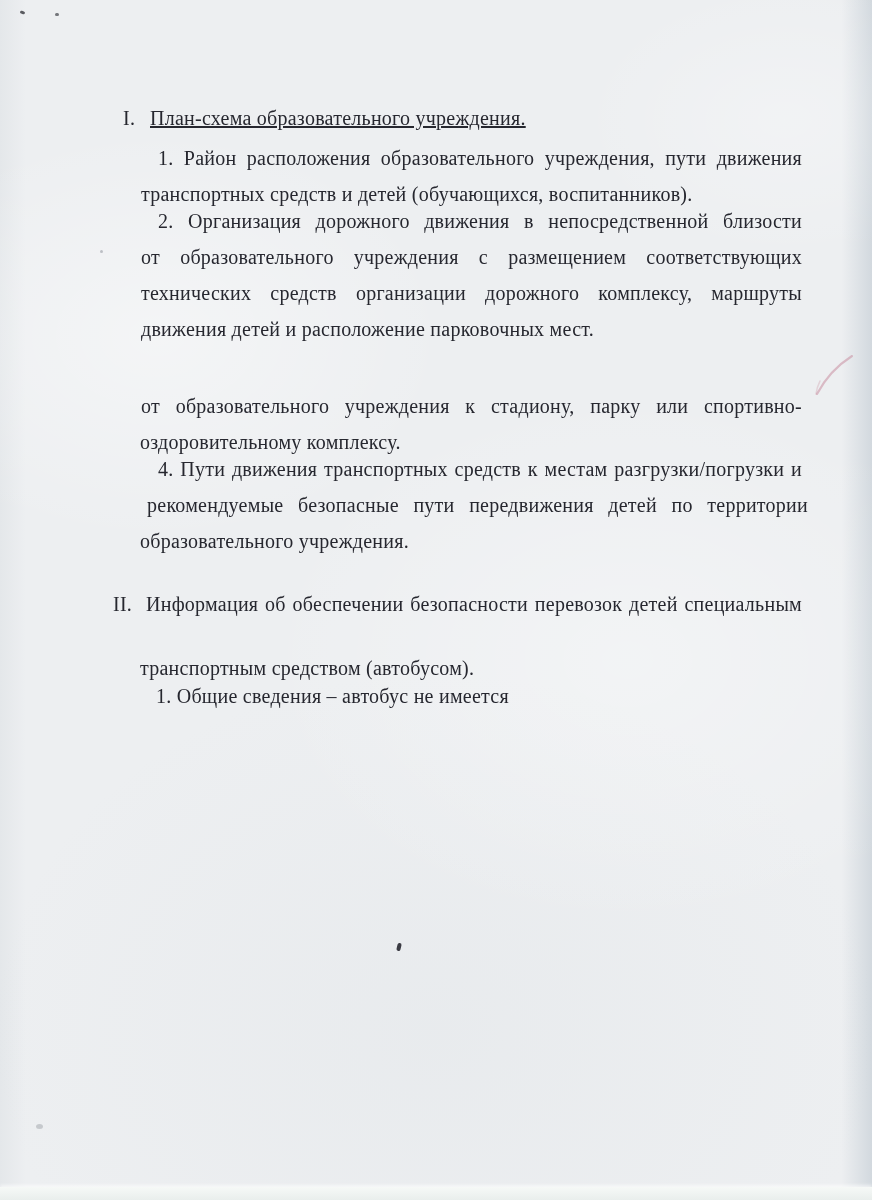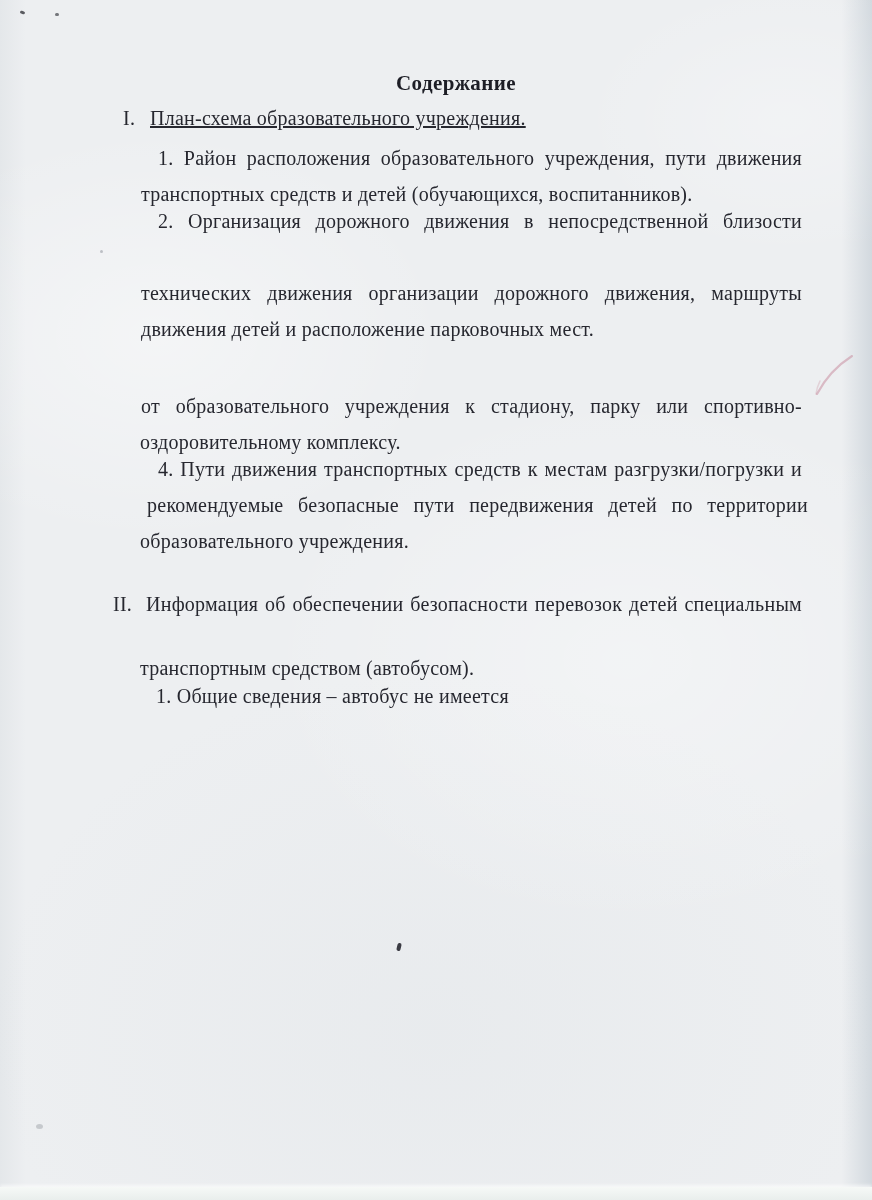--- a/index.html
+++ b/index.html
@@ -30,31 +30,31 @@
     background:linear-gradient(#f6f9f7,#e9eeec);
     box-shadow:0 -2px 3px rgba(255,255,255,.6);
   }
   .pen{position:absolute;left:800px;top:348px;}
 </style>
 </head>
 <body>
 
 <div class="page">
 
-  <div class="line title" style="top:65px;left:56px;width:800px;">Содержание</div>
 
   <div class="line nowrap" style="top:100px;left:123px;text-decoration:underline;">
     <span class="num" style="width:27px;">I.</span><span>План-схема образовательного учреждения.</span>
   </div>
 
   <div class="line j" style="top:140px;left:158px;width:644px;">1. Район расположения образовательного учреждения, пути движения</div>
   <div class="line nowrap" style="top:176px;left:141px;text-align:center;">транспортных средств и детей (обучающихся, воспитанников).</div>
 
   <div class="line j" style="top:203px;left:158px;width:644px;">2. Организация дорожного движения в непосредственной близости</div>
-  <div class="line j" style="top:275px;left:141px;width:661px;">технических движения организации дорожного движения, маршруты</div>
+  <div class="line j" style="top:239px;left:141px;width:661px;">от образовательного учреждения с размещением соответствующих</div>
+  <div class="line j" style="top:275px;left:141px;width:661px;">технических средств организации дорожного комплексу, маршруты</div>
   <div class="line nowrap" style="top:311px;left:141px;">движения детей и расположение парковочных мест.</div>
 
   <div class="line j" style="top:388px;left:141px;width:661px;">от образовательного учреждения к стадиону, парку или спортивно-</div>
   <div class="line nowrap" style="top:424px;left:140px;">оздоровительному комплексу.</div>
 
   <div class="line j" style="top:451px;left:158px;width:644px;">4. Пути движения транспортных средств к местам разгрузки/погрузки и</div>
   <div class="line j" style="top:487px;left:127px;width:661px;margin-left:20px;">рекомендуемые безопасные пути передвижения детей по территории</div>
   <div class="line nowrap" style="top:523px;left:140px;">образовательного учреждения.</div>
 
   <div class="line j" style="top:586px;left:113px;width:689px;">

